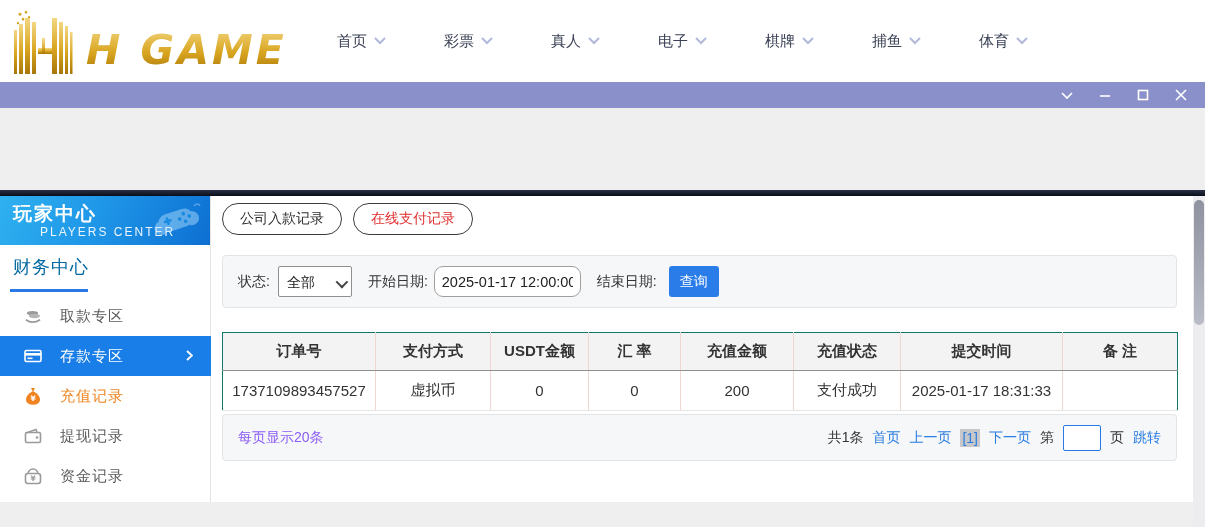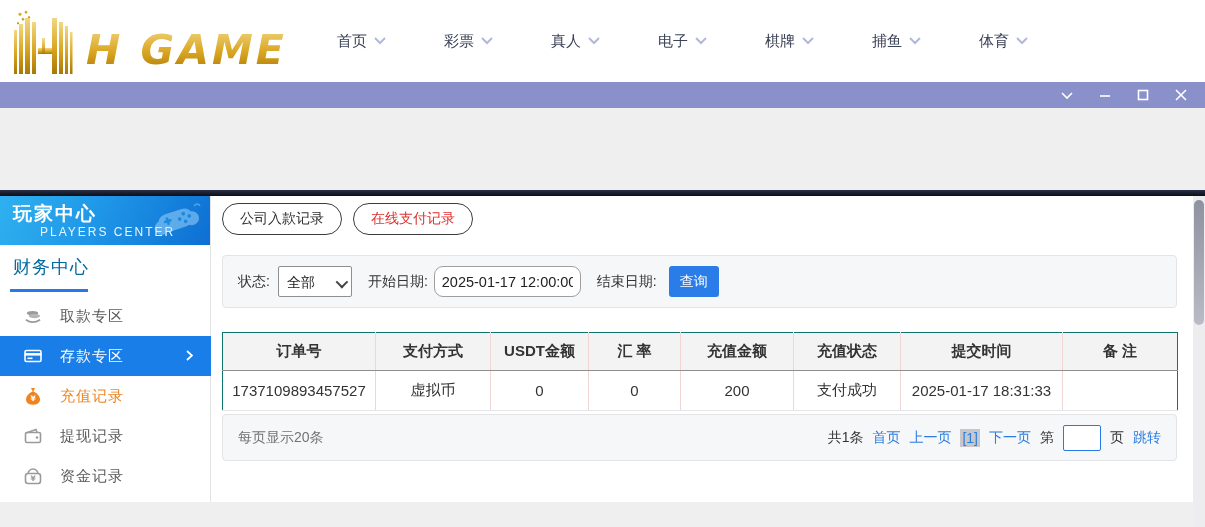--- a/index.html
+++ b/index.html
@@ -72,21 +72,21 @@
                    border:1px solid #0f766e; table-layout:fixed; }
   .records-table th { height:38px; background:#f3f3f3; font-size:15px; font-weight:bold; color:#333;
                       border-right:1px solid #f0d5d5; border-bottom:1px solid #8f8f8f; text-align:center; }
   .records-table td { height:40px; background:#fff; font-size:15px; color:#333;
                       border-right:1px solid #f0d5d5; border-bottom:1px solid #e6e6e6; text-align:center; }
   .records-table th:last-child, .records-table td:last-child { border-right:none; }
 
   .pagination-panel { position:absolute; left:10px; top:218px; width:955px; height:47px; background:#f6f7f9;
                       border:1px solid #e2e4e8; border-radius:4px; display:flex; align-items:center;
                       justify-content:space-between; padding:0 15px; }
-  .page-size { font-size:14px; color:#737373; }
+  .page-size { font-size:14px; color:#8b5cf6; }
   .pager { display:flex; align-items:center; gap:9px; font-size:14px; }
   .pager .plain { color:#333; }
   .pager .link { color:#2b7de0; cursor:pointer; text-decoration:none; }
   .pager .current { color:#2b7de0; background:#c6c6cb; padding:1px 2px; }
   .jump-input { width:38px; height:26px; border:1px solid #2878e8; border-radius:2px; background:#fff;
                 font-size:14px; text-align:center; font-family:"Liberation Sans","DejaVu Sans",sans-serif; }
 
   
   .v-scrollbar { position:absolute; right:0; top:196px; width:12px; height:331px; background:#ededf0; z-index:5; }
   .v-scroll-thumb { position:absolute; left:1px; top:4px; width:10px; height:125px; border-radius:5px;

